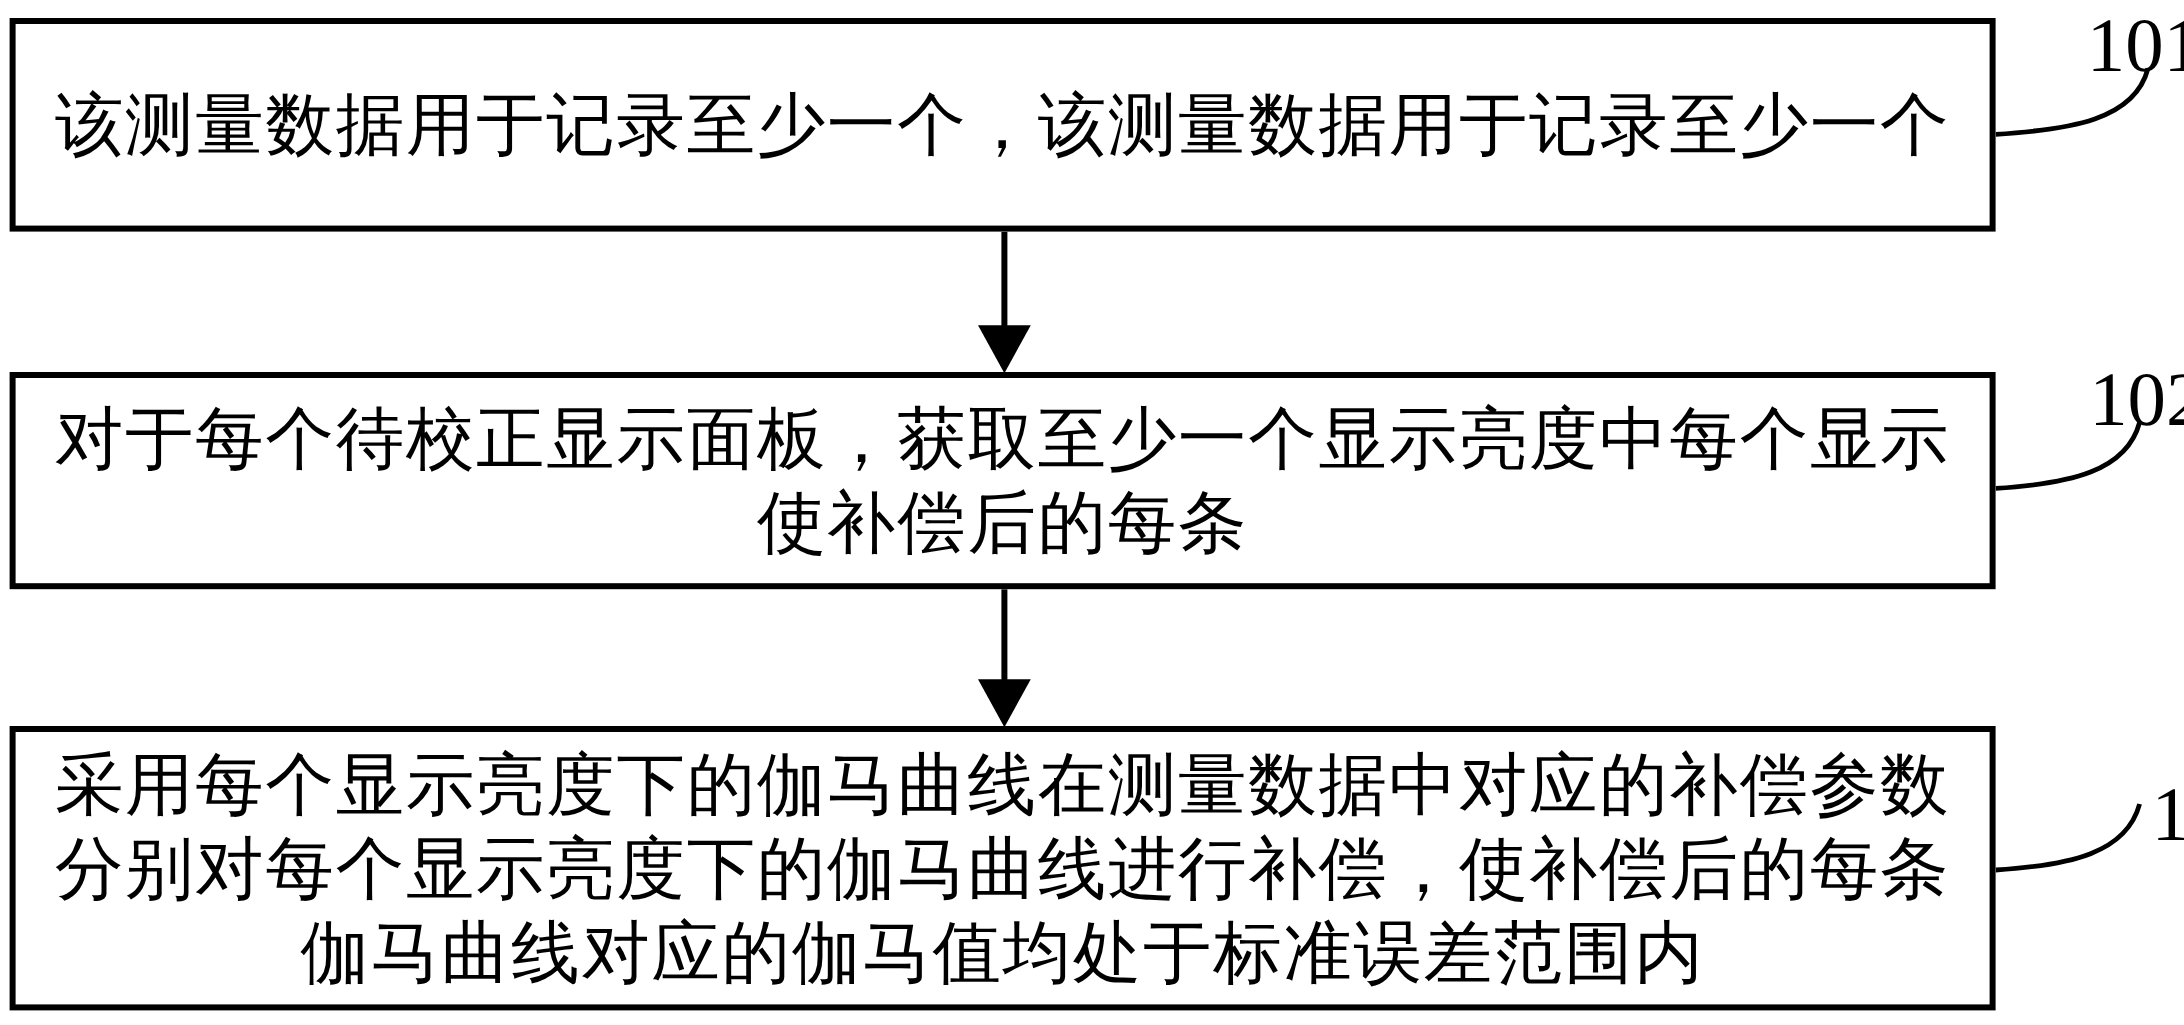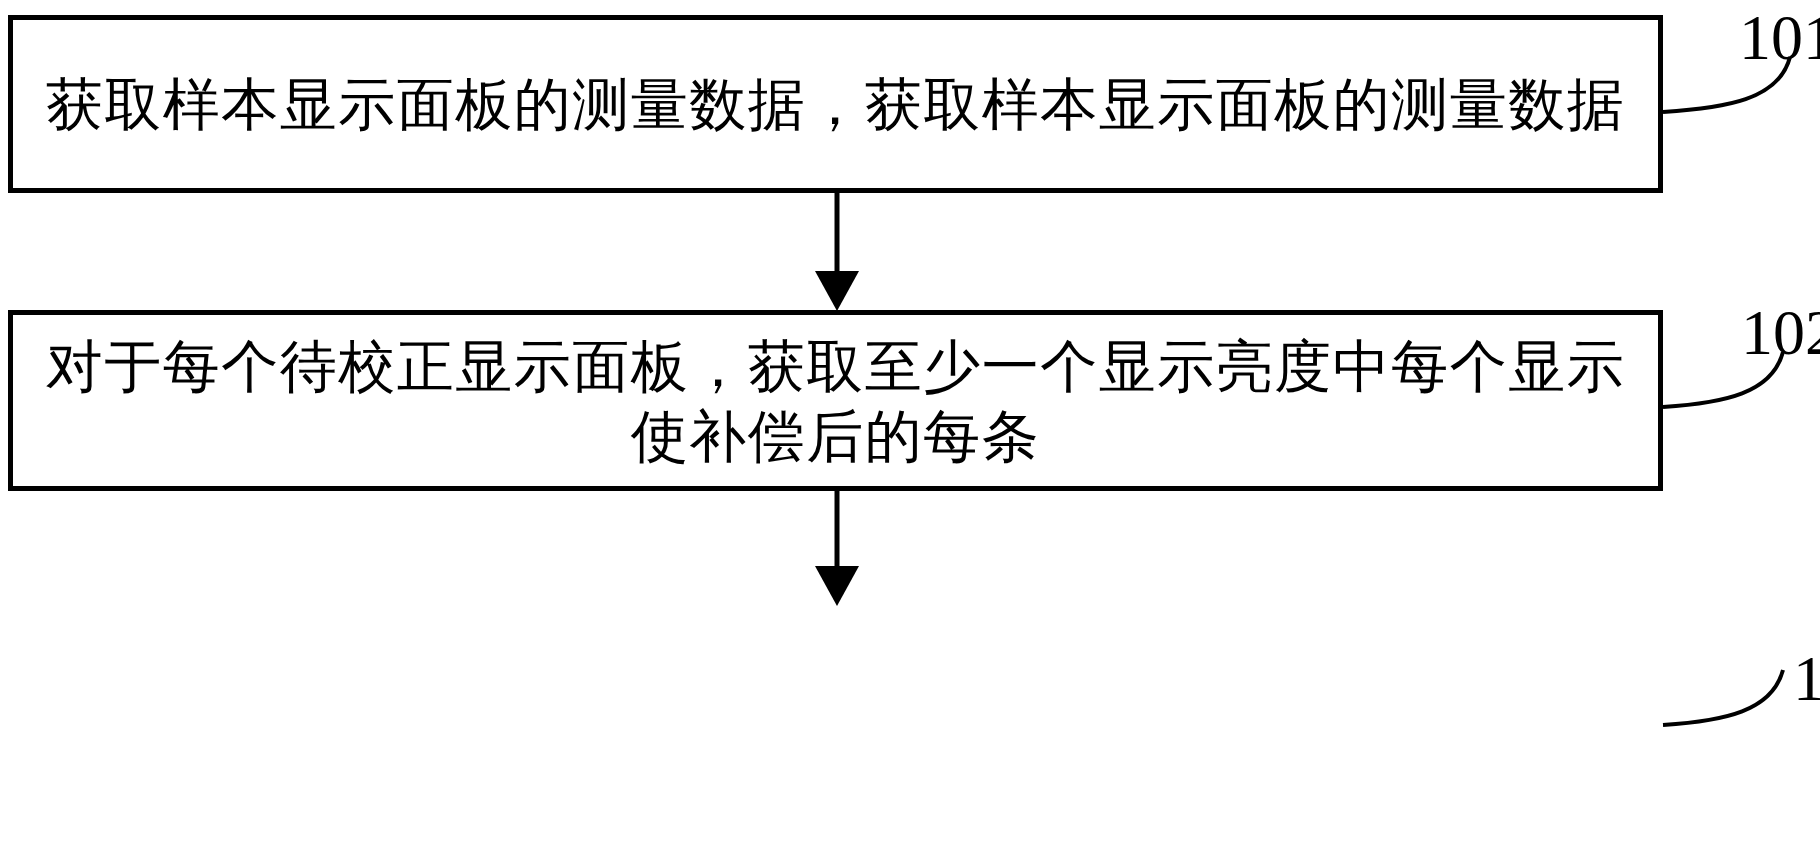--- a/index.html
+++ b/index.html
@@ -79,25 +79,30 @@
     <g>
       <line class="stroke" x1="837" y1="491" x2="837" y2="571" stroke-width="5"></line>
       <polygon class="fill" points="815,566 859,566 837,606"></polygon>
     </g>
     <path class="stroke" stroke-width="4" d="M 1663 112 C 1725 108, 1779 100, 1790 57"></path>
     <path class="stroke" stroke-width="4" d="M 1663 407 C 1725 403, 1772 393, 1783 352"></path>
     <path class="stroke" stroke-width="4" d="M 1663 725 C 1725 721, 1772 711, 1783 670"></path>
   </svg>
 
   <div class="step-box" id="box-101">
-    <span class="line">获取样本显示面板的测量数据，获取样本显示面板的测量数据</span>
+    <span class="line">该测量数据用于记录至少一个，该测量数据用于记录至少一个</span>
   </div>
   <div class="ref-label" id="label-101">101</div>
 
   <div class="step-box" id="box-102">
     <span class="line">对于每个待校正显示面板，获取至少一个显示亮度中每个显示</span>
     <span class="line">使补偿后的每条</span>
   </div>
   <div class="ref-label" id="label-102">102</div>
 
+  <div class="step-box" id="box-103">
+    <span class="line">采用每个显示亮度下的伽马曲线在测量数据中对应的补偿参数</span>
+    <span class="line">分别对每个显示亮度下的伽马曲线进行补偿，使补偿后的每条</span>
+    <span class="line">伽马曲线对应的伽马值均处于标准误差范围内</span>
+  </div>
   <div class="ref-label" id="label-103">103</div>
 
 </div>
 
 </body></html>

